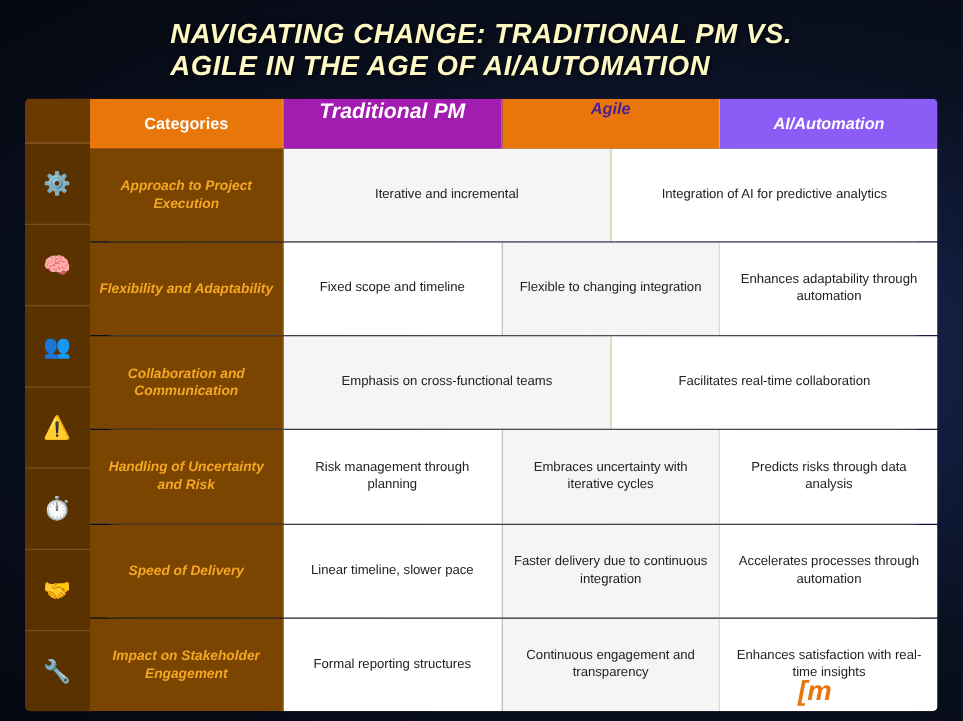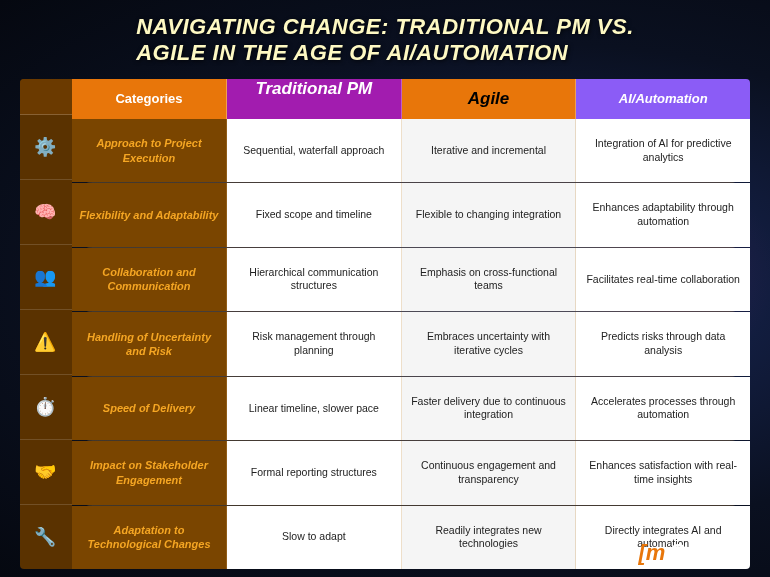--- a/index.html
+++ b/index.html
@@ -133,26 +133,26 @@
       font-style: italic;
       font-size: 17px;
       color: #fff;
       border-right: 1px solid rgba(255,255,255,0.3);
     }
 
     .header-agile {
       flex: 1;
       background: #e8760a;
       display: flex;
-      align-items: center;
+      align-items: flex-start;
       justify-content: center;
       font-weight: 700;
       font-style: italic;
-      font-size: 17px;
-      color: #000000;
+      font-size: 13px;
+      color: #4c1d95;
       border-right: 1px solid rgba(255,255,255,0.3);
     }
 
     .header-ai {
       flex: 1;
       background: #8b5cf6;
       display: flex;
       align-items: center;
       justify-content: center;
       font-weight: 700;
@@ -301,23 +301,20 @@
           <span>AI/Automation</span>
         </div>
       </div>
 
       <div class="data-rows">
 
         <div class="data-row">
           <div class="cell cell-category">
             <span>Approach to Project Execution</span>
           </div>
-          <div class="cell cell-traditional">
-            <span>Sequential, waterfall approach</span>
-          </div>
           <div class="cell cell-agile">
             <span>Iterative and incremental</span>
           </div>
           <div class="cell cell-ai">
             <span>Integration of AI for predictive analytics</span>
           </div>
         </div>
 
         <div class="data-row">
           <div class="cell cell-category">
@@ -331,23 +328,20 @@
           </div>
           <div class="cell cell-ai">
             <span>Enhances adaptability through automation</span>
           </div>
         </div>
 
         <div class="data-row">
           <div class="cell cell-category">
             <span>Collaboration and Communication</span>
           </div>
-          <div class="cell cell-traditional">
-            <span>Hierarchical communication structures</span>
-          </div>
           <div class="cell cell-agile">
             <span>Emphasis on cross-functional teams</span>
           </div>
           <div class="cell cell-ai">
             <span>Facilitates real-time collaboration</span>
           </div>
         </div>
 
         <div class="data-row">
           <div class="cell cell-category">
@@ -387,34 +381,20 @@
             <span>Formal reporting structures</span>
           </div>
           <div class="cell cell-agile">
             <span>Continuous engagement and transparency</span>
           </div>
           <div class="cell cell-ai">
             <span>Enhances satisfaction with real-time insights</span>
           </div>
         </div>
 
-        <div class="data-row">
-          <div class="cell cell-category">
-            <span>Adaptation to Technological Changes</span>
-          </div>
-          <div class="cell cell-traditional">
-            <span>Slow to adapt</span>
-          </div>
-          <div class="cell cell-agile">
-            <span>Readily integrates new technologies</span>
-          </div>
-          <div class="cell cell-ai">
-            <span>Directly integrates AI and automation</span>
-          </div>
-        </div>
 
       </div>
     </div>
   </div>
 
   <div class="logo-area">
     <span class="logo-bracket">[m</span>
     <span class="logo-text">
       <span>Scion</span><span class="logo-reg">®</span>
     </span>

